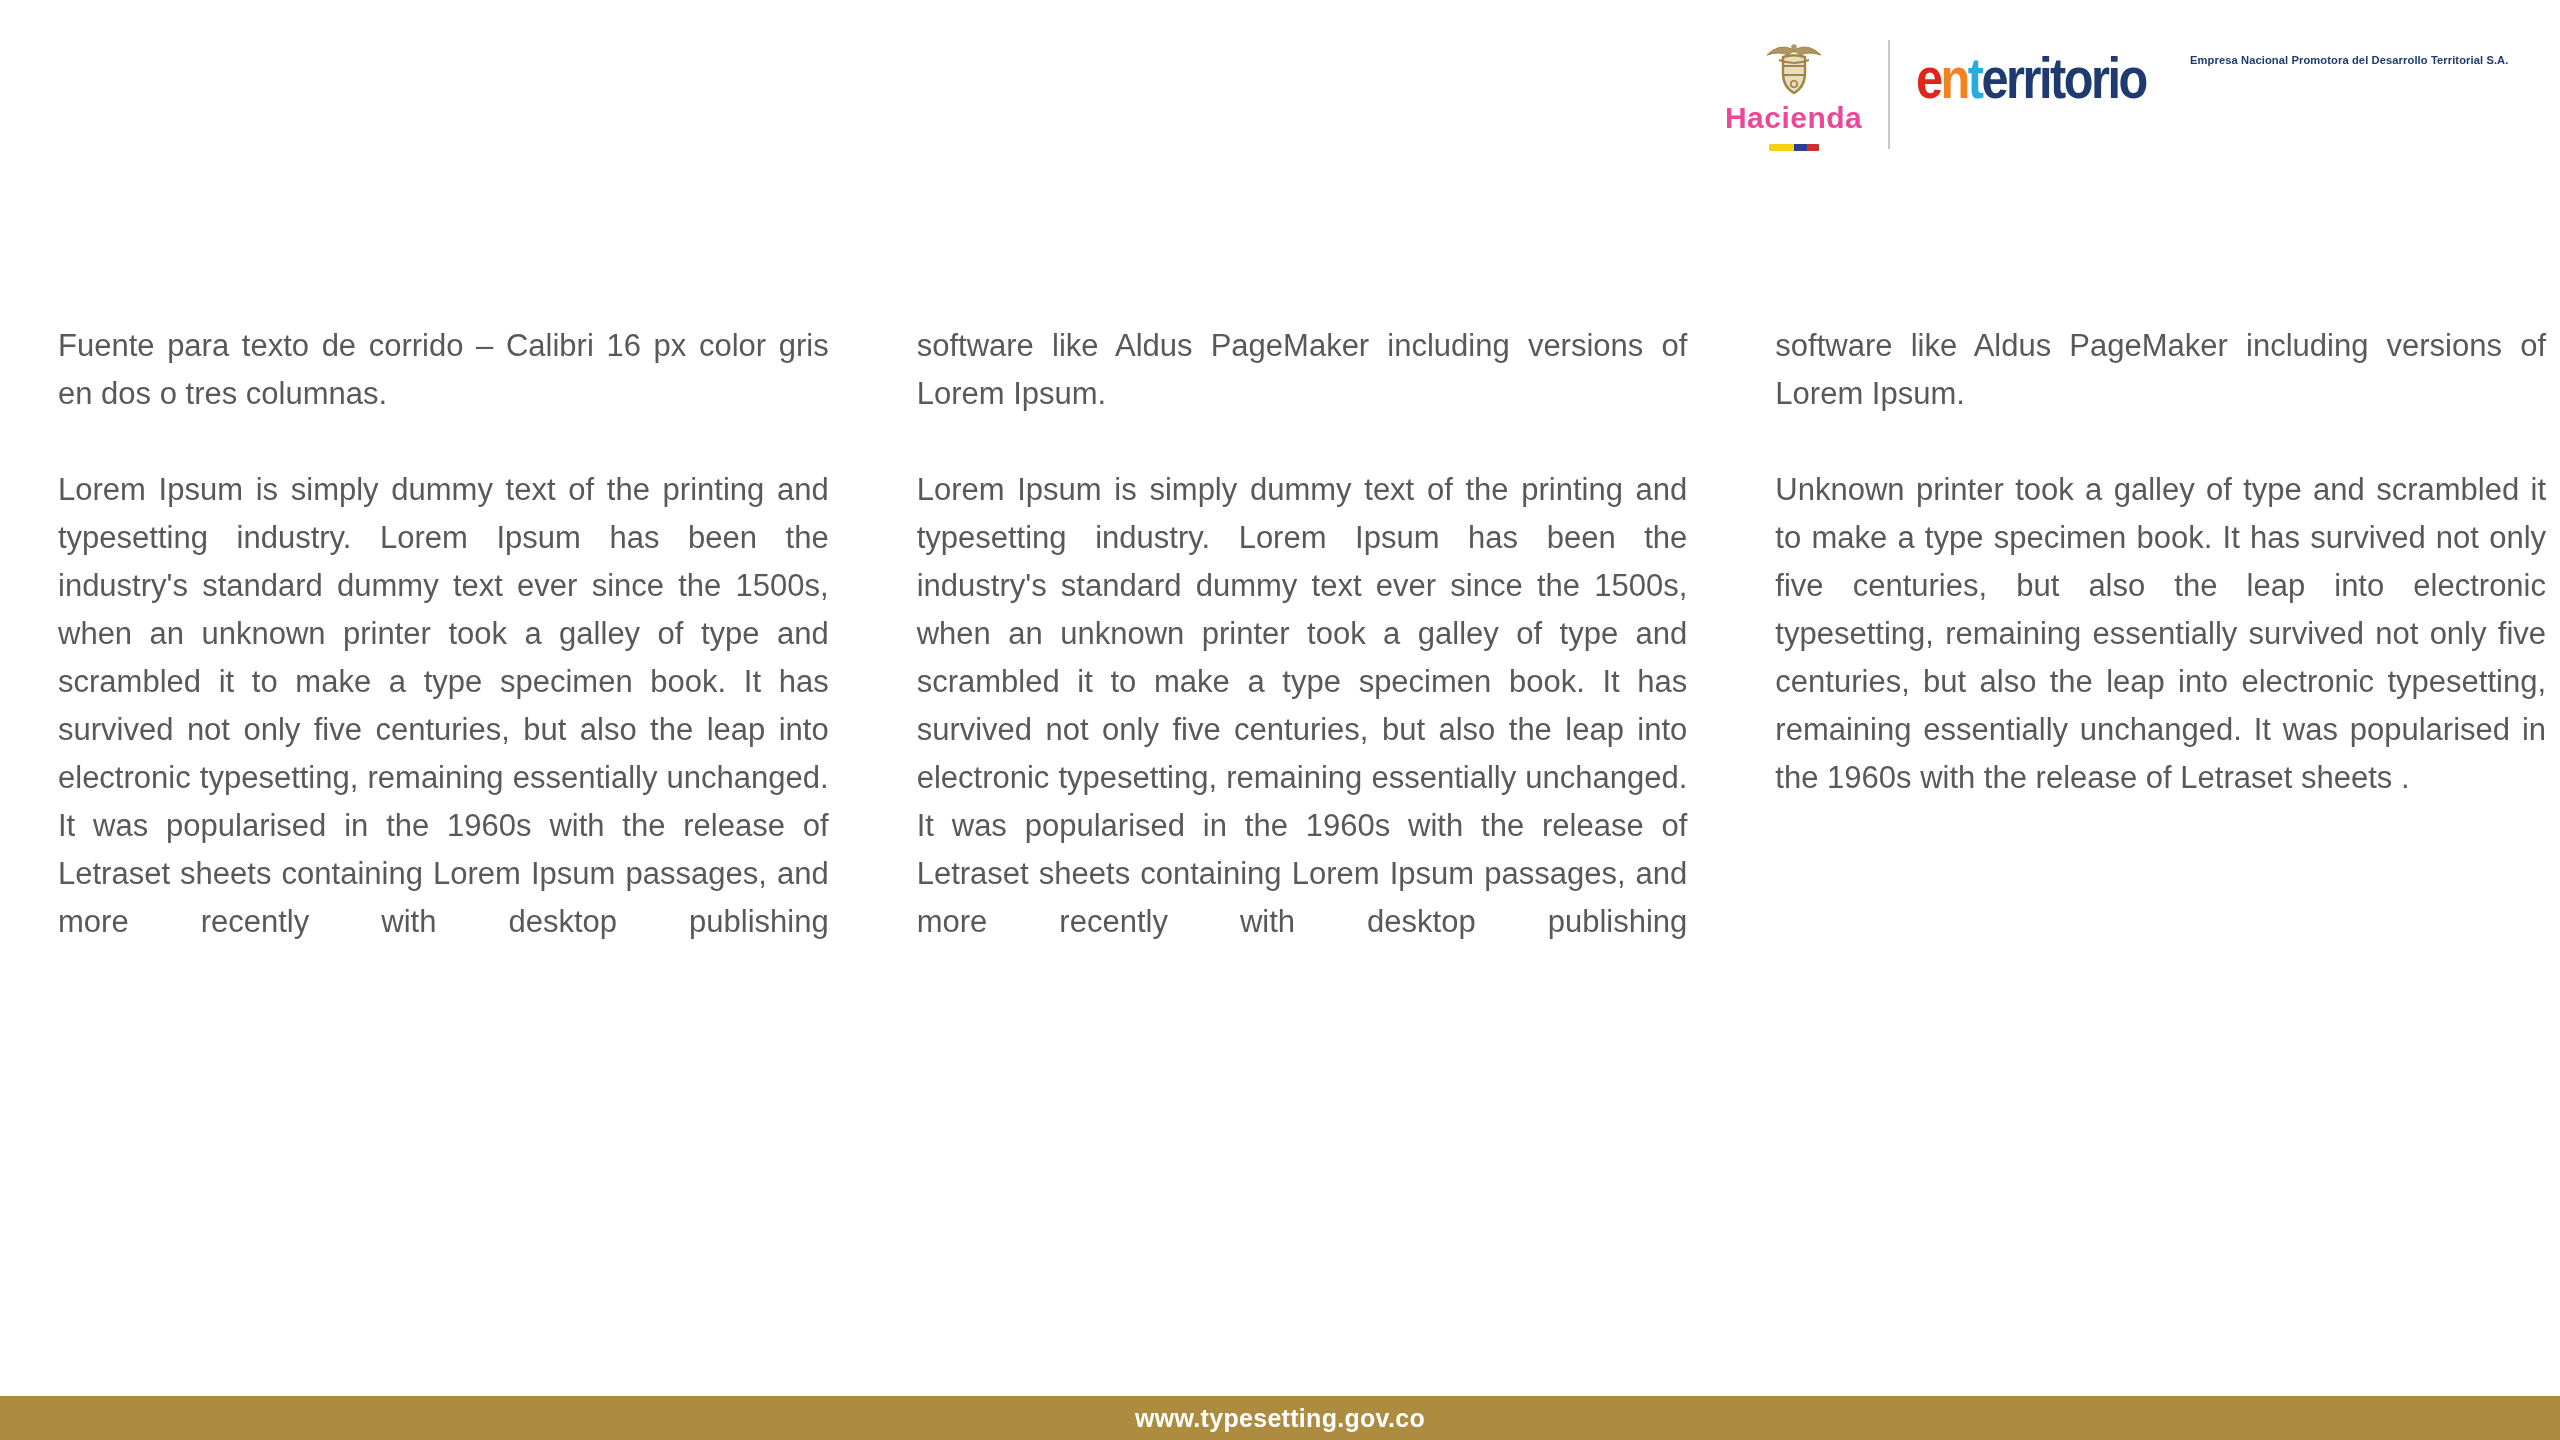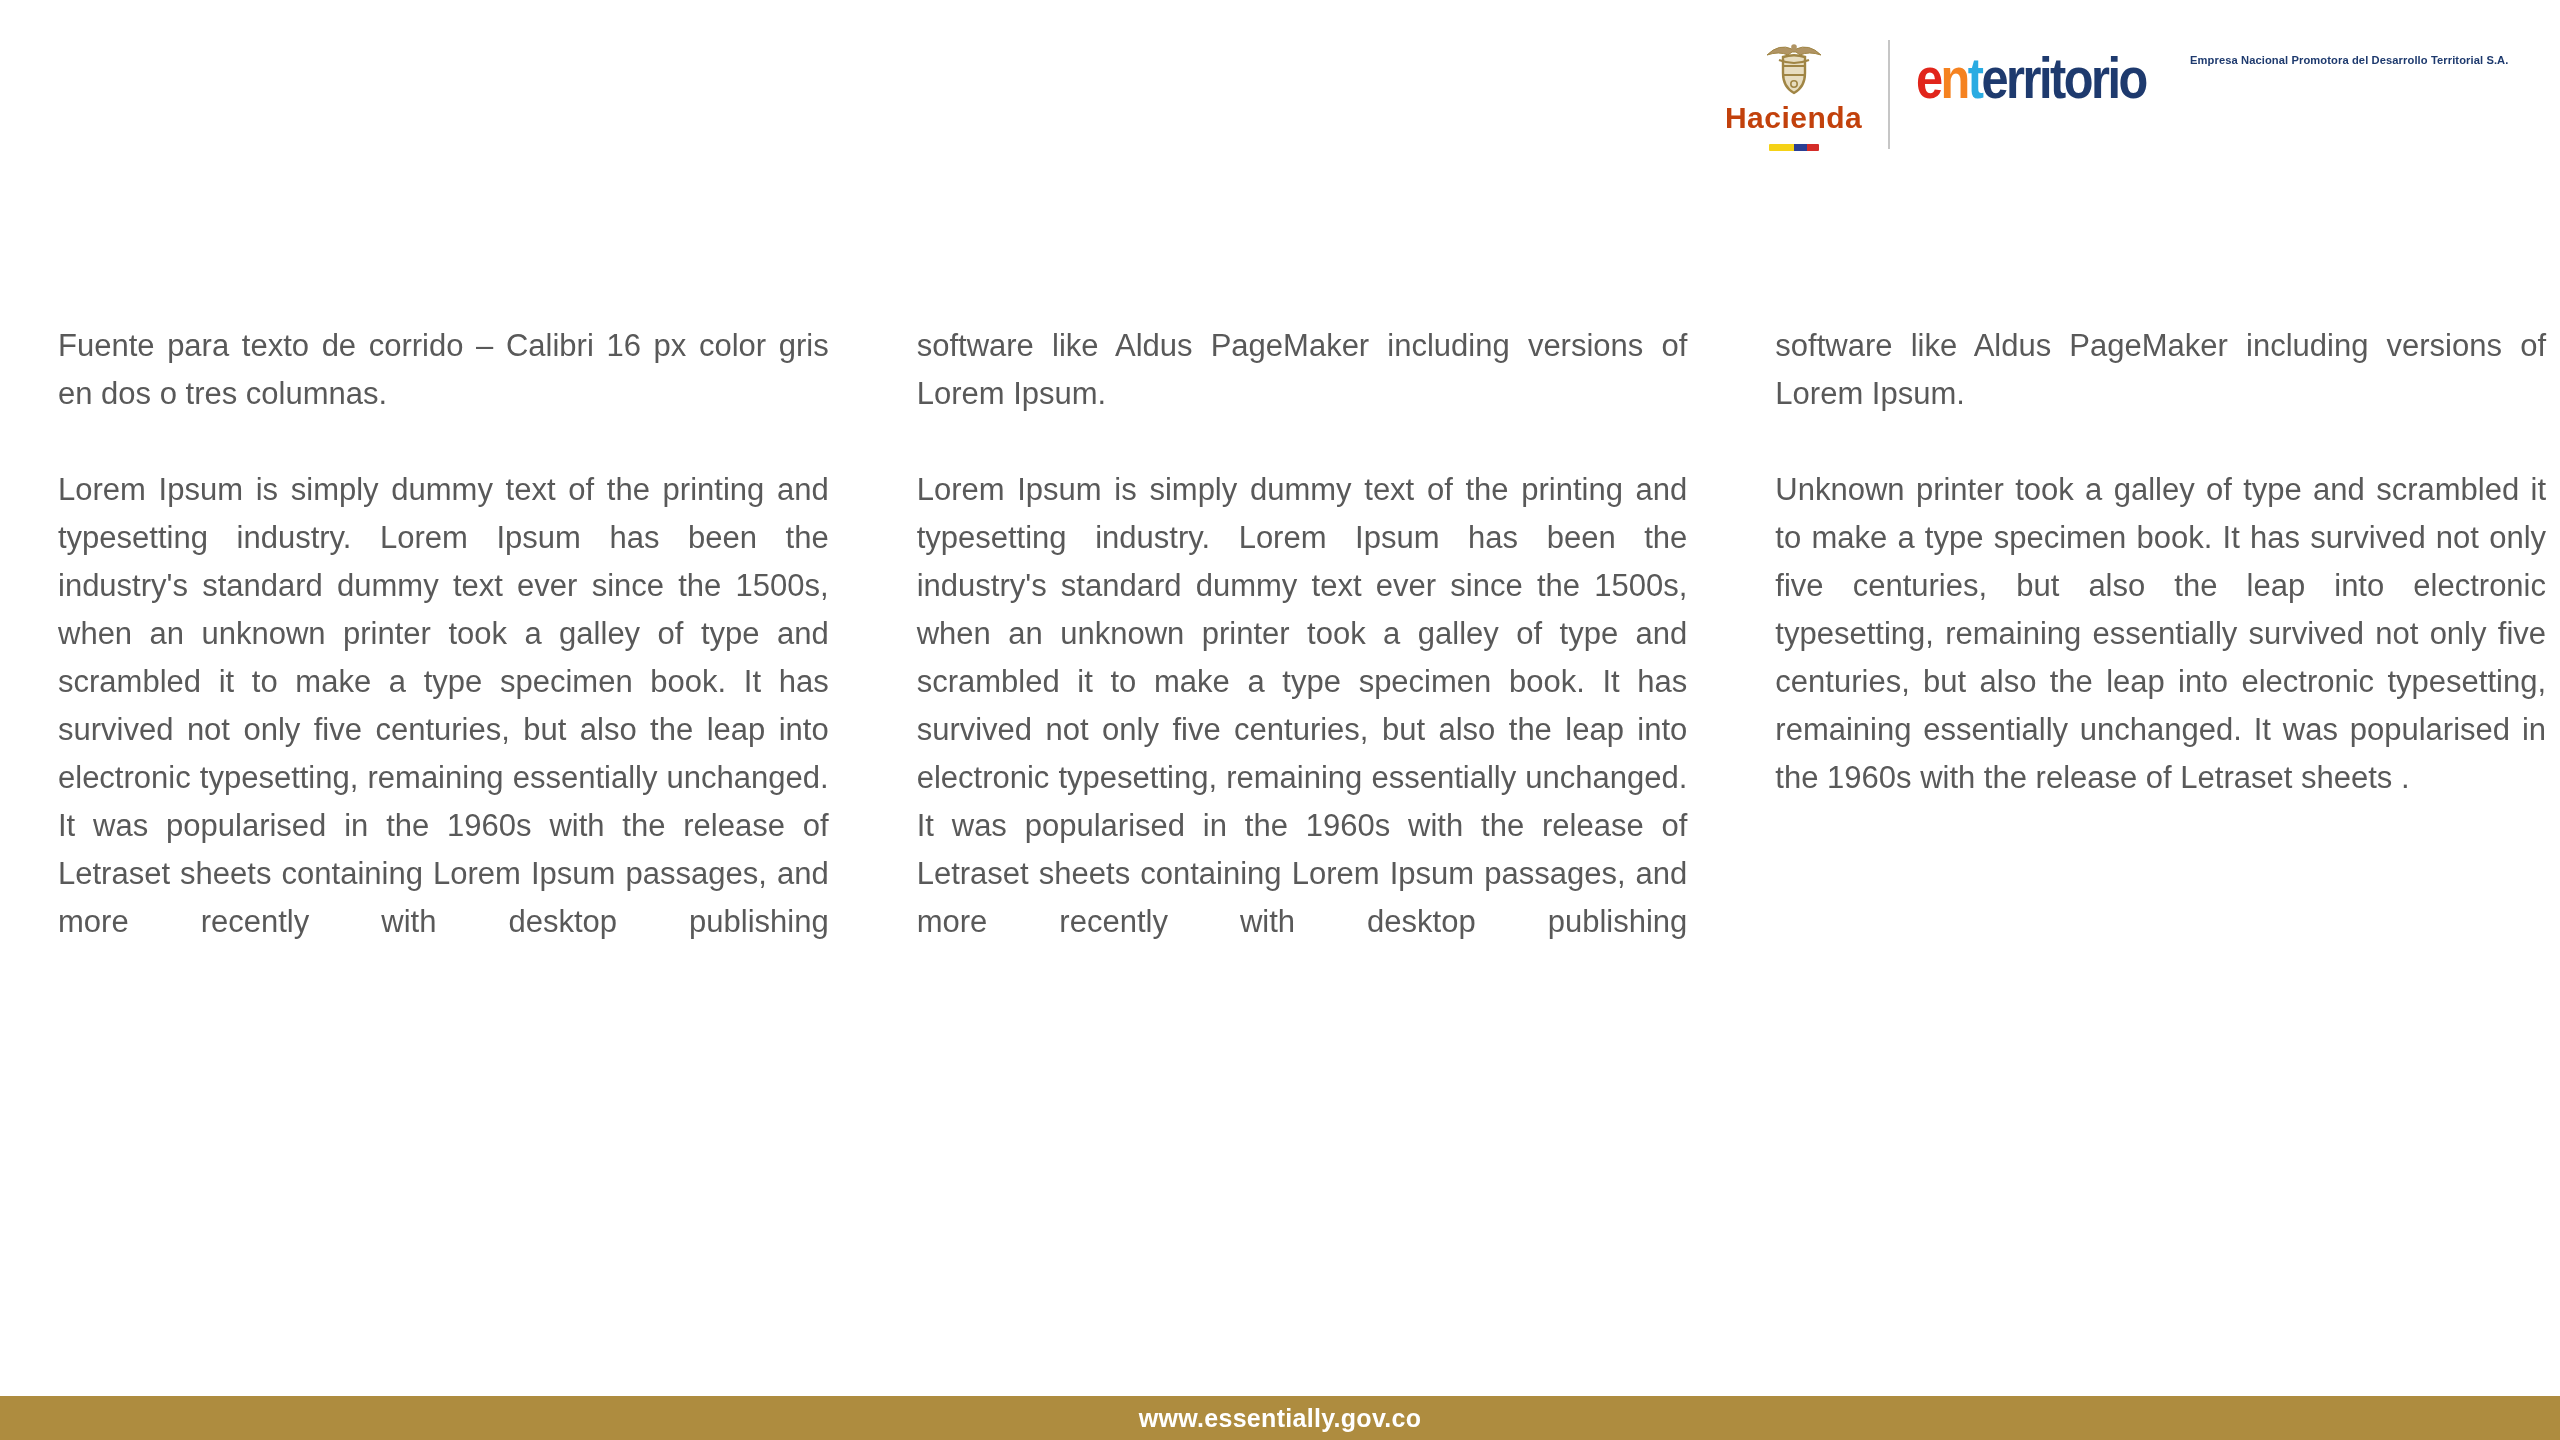--- a/index.html
+++ b/index.html
@@ -68,21 +68,21 @@
           <path d="M5,15 Q17,3 30,9 Q32,6 34,9 Q47,3 59,15 Q47,11 38,15 L34,12 L30,12 L26,15 Q17,11 5,15 Z" fill="#b09464" stroke="#a08544" stroke-width="1"></path>
           <circle cx="32" cy="7" r="2.8" fill="#b09464"></circle>
 
           <path d="M21,17 Q32,13.5 43,17 L43,33 Q43,47 32,53 Q21,47 21,33 Z" fill="#e8ddc0" stroke="#a08544" stroke-width="2.4"></path>
           <path d="M22,26 L42,26 M22,35 L42,35" stroke="#a08544" stroke-width="1.8" fill="none"></path>
           <circle cx="32" cy="44" r="3.2" fill="none" stroke="#a08544" stroke-width="1.6"></circle>
 
           <path d="M17,20 Q32,26 47,20" fill="none" stroke="#a08544" stroke-width="2"></path>
         </svg>
       </span>
-      <div class="hac-label" style="color: #c2410c;">Hacienda</div>
+      <div class="hac-label" style="color: #ec4899;">Hacienda</div>
       <div class="flag">
         <span class="f-y" style="background-color: rgb(245, 210, 22);"></span>
         <span class="f-b" style="background-color: rgb(44, 63, 148);"></span>
         <span class="f-r" style="background-color: rgb(212, 44, 40);"></span>
       </div>
     </div>
 
     <div class="brand-divider" style="background-color: rgb(198, 198, 198);"></div>
 
     <div class="ent">
@@ -102,16 +102,16 @@
       <p class="intro">software like Aldus PageMaker including versions of Lorem Ipsum.</p>
       <p class="body cont">Lorem Ipsum is simply dummy text of the printing and typesetting industry. Lorem Ipsum has been the industry's standard dummy text ever since the 1500s, when an unknown printer took a galley of type and scrambled it to make a type specimen book. It has survived not only five centuries, but also the leap into electronic typesetting, remaining essentially unchanged. It was popularised in the 1960s with the release of Letraset sheets containing Lorem Ipsum passages, and more recently with desktop publishing</p>
     </div>
     <div class="col" style="color: rgb(89, 89, 89);">
       <p class="intro">software like Aldus PageMaker including versions of Lorem Ipsum.</p>
       <p class="body">Unknown printer took a galley of type and scrambled it to make a type specimen book. It has survived not only five centuries, but also the leap into electronic typesetting, remaining essentially survived not only five centuries, but also the leap into electronic typesetting, remaining essentially unchanged. It was popularised in the 1960s with the release of Letraset sheets .</p>
     </div>
   </div>
 
   <div class="footer" style="background-color: rgb(174, 140, 63);">
-    <span class="footer-text" style="color: rgb(255, 255, 255);">www.essentially.gov.co</span>
+    <span class="footer-text" style="color: rgb(255, 255, 255);">www.typesetting.gov.co</span>
   </div>
 
 </div>
 
 </body></html>

